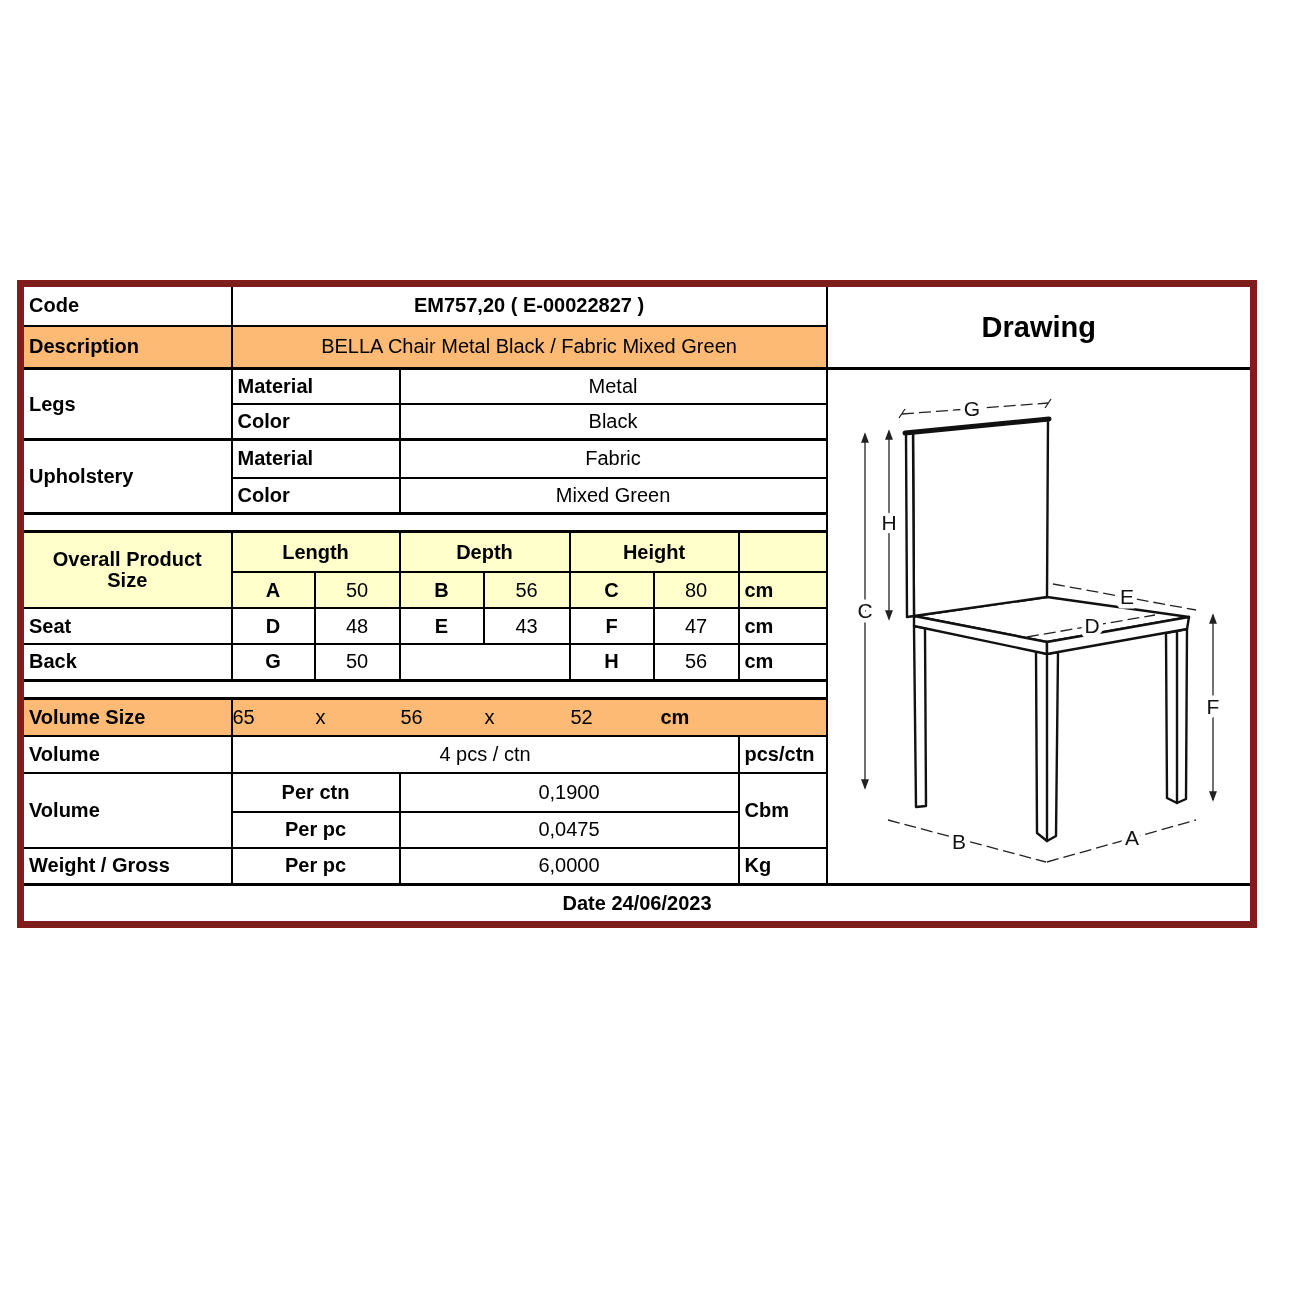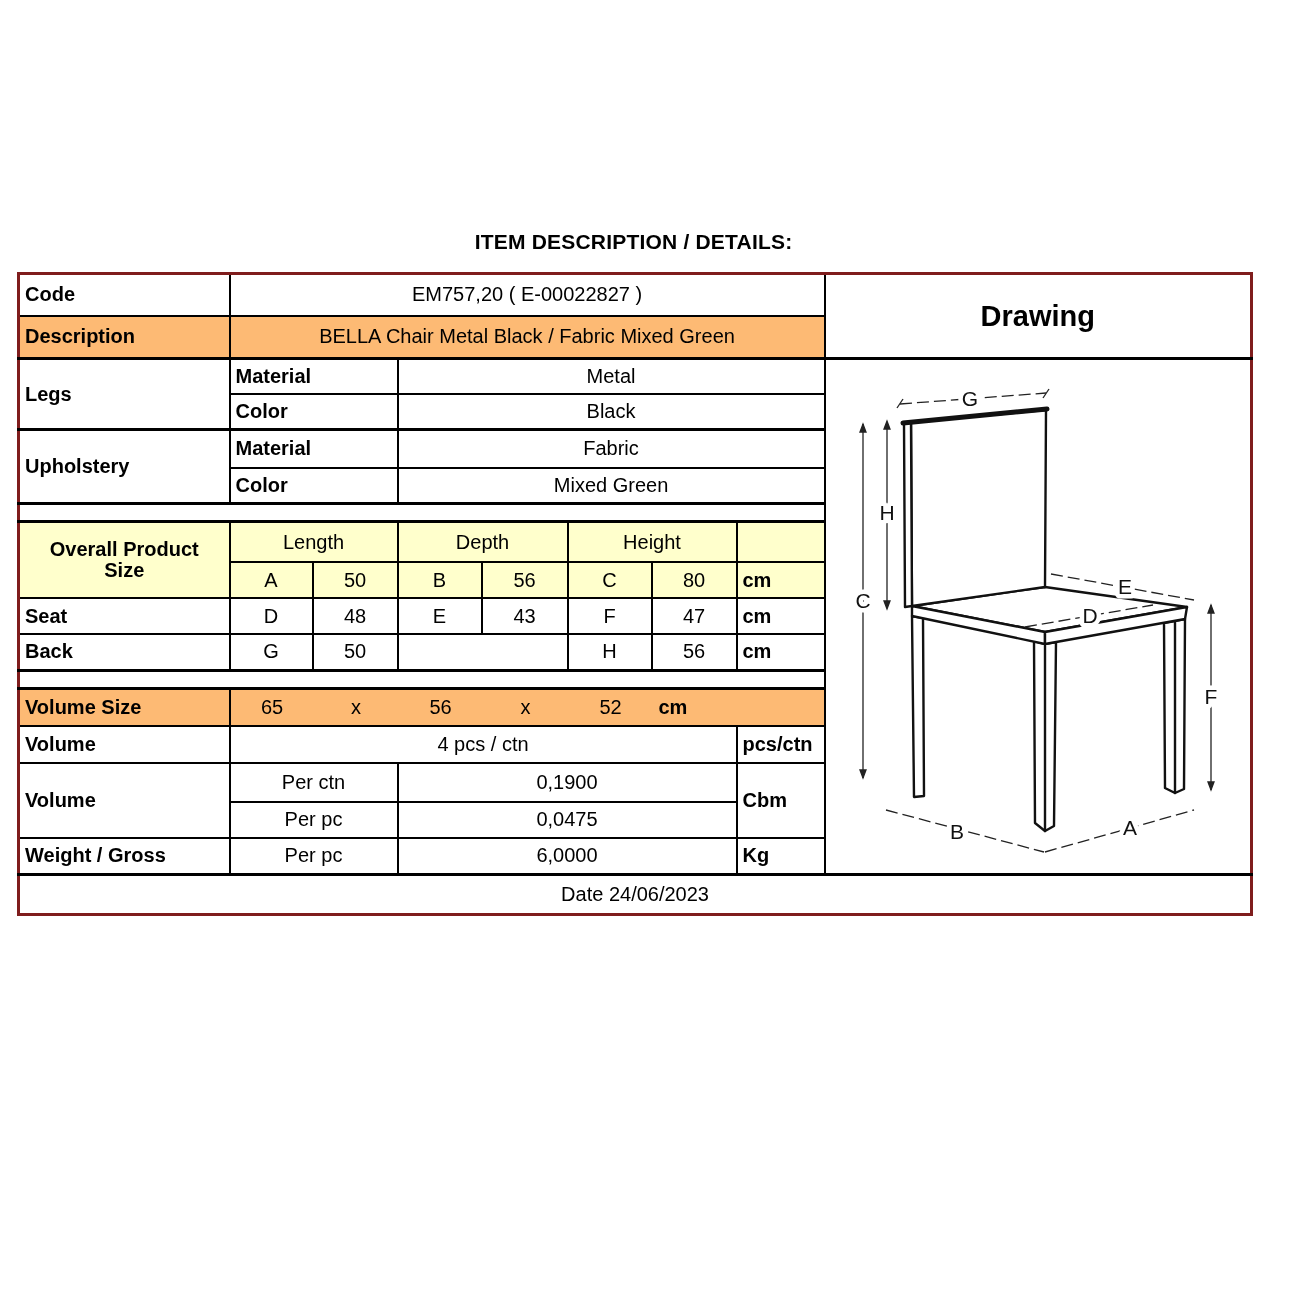--- a/index.html
+++ b/index.html
@@ -5,56 +5,55 @@
   html,body { margin:0; padding:0; background:#ffffff; }
   .page {
     position:relative; width:1300px; height:1300px; background:#ffffff;
     font-family:"Liberation Sans", sans-serif; color:#000;
   }
   .doc-title {
     position:absolute; left:17px; top:230px; width:1233px;
     text-align:center; font-size:21px; font-weight:bold; letter-spacing:0.2px;
   }
   table.spec {
-    position:absolute; left:17px; top:272px;
+    position:absolute; left:17px; top:280px;
     border-collapse:collapse; table-layout:fixed; width:1233px;
-    border:3px solid #7f1d1d;
+    border:7px solid #7f1d1d;
   }
   td {
     border:2px solid #000; padding:0; font-size:20px; color:#000;
     vertical-align:middle; overflow:hidden; line-height:1.05; background:#fff;
   }
   td.lbl  { font-weight:bold; text-align:left; padding-left:5px; }
   td.ctr  { text-align:center; }
-  td.bold { font-weight:normal; }
+  td.bold { font-weight:bold; }
   td.unit { font-weight:bold; padding-left:5px; }
   td.yellow { background:#FFFFCC; }
   td.gray   { background:#fdba74; }
   tr.thick td { border-top:3px solid #000; }
   tr.gap td { border-top:3px solid #000; border-bottom:3px solid #000; }
   td.sizelabel { font-weight:bold; text-align:center; padding:0 22px; }
   td.drawhdr { font-weight:bold; text-align:center; font-size:29px; }
   td.drawcell { padding:0; vertical-align:top; }
   .packrow { display:flex; width:100%; align-items:center; }
-  .packrow span { display:block; text-align:center; }
+  .packrow span { display:block; text-align:left; }
   .pk1 { width:83px; } .pk2 { width:85px; } .pk3 { width:84px; }
   .pk4 { width:86px; } .pk5 { width:84px; }
   .pkunit { font-weight:bold; text-align:left !important; padding-left:6px; }
   svg text {
     font-family:"Liberation Sans", sans-serif; font-size:21px; fill:#111;
     text-anchor:middle; paint-order:stroke; stroke:#ffffff; stroke-width:9px;
     stroke-linejoin:round;
   }
 </style>
 </head>
 <body>
 
 <div class="page">
 
-  <div class="doc-title">ITEM DESCRIPTION / DETAILS:</div>
 
   <table class="spec">
     <colgroup>
       <col style="width:211px">
         <col style="width:83px">
         <col style="width:85px">
       <col style="width:84px">
         <col style="width:86px">
         <col style="width:84px">
       <col style="width:85px">

